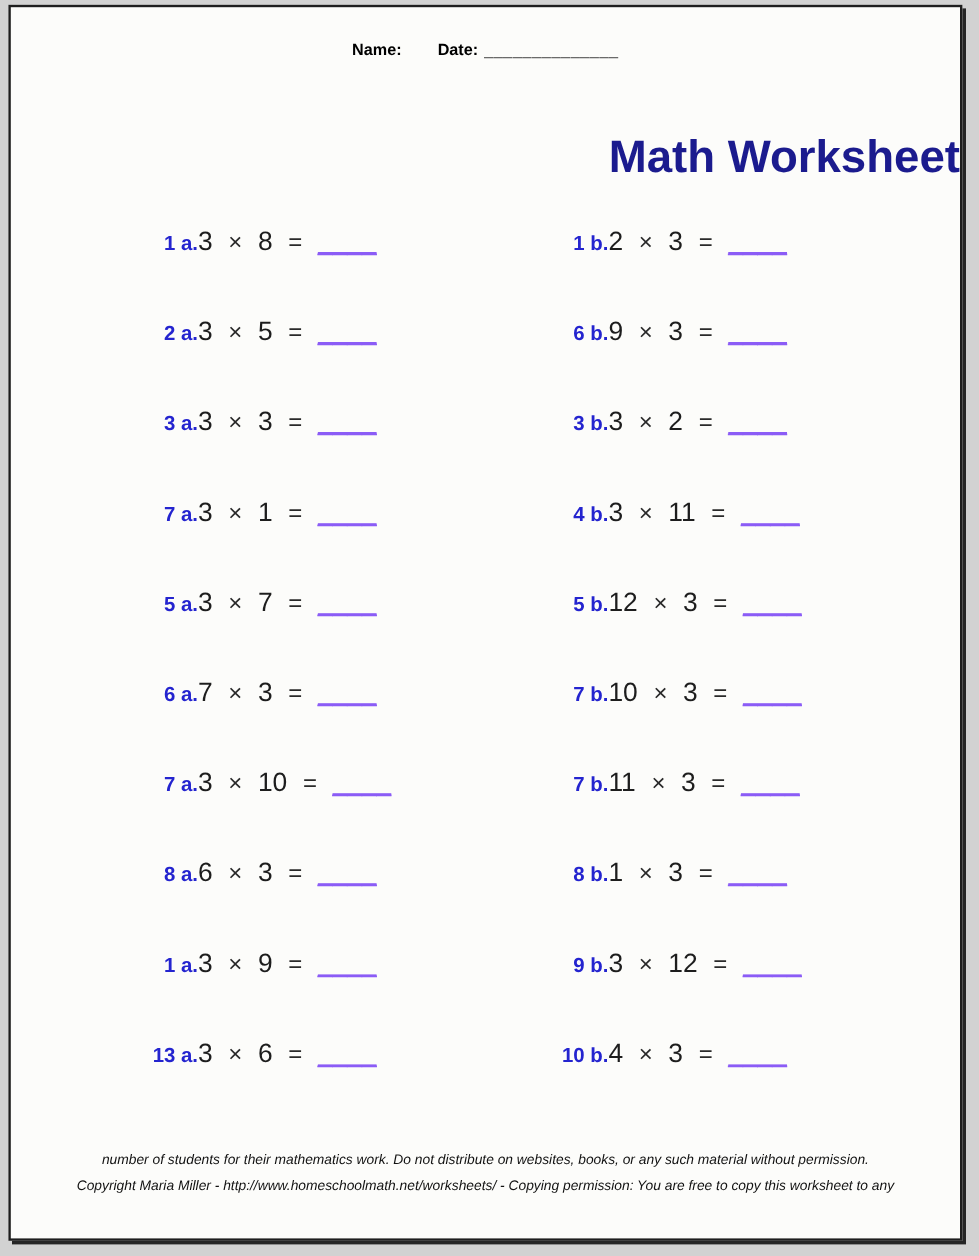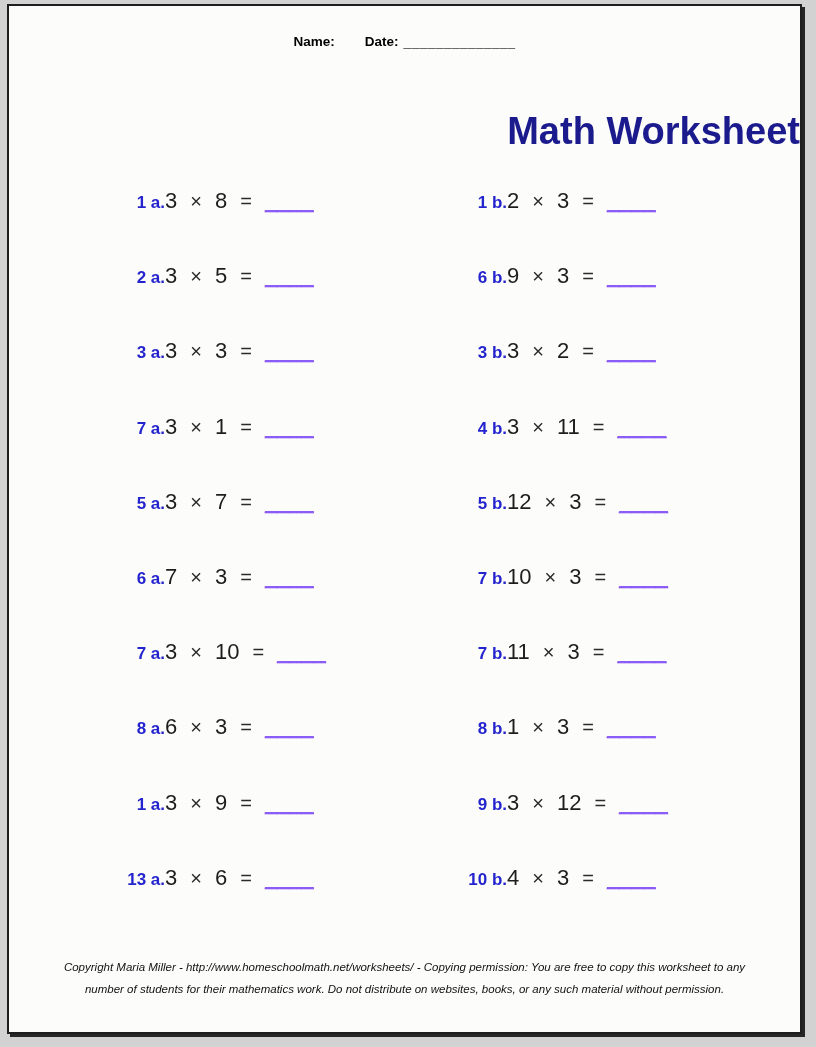--- a/index.html
+++ b/index.html
@@ -337,17 +337,17 @@
         <span class="op times-b">×</span>
         <span class="f2-b">3</span>
         <span class="op equals-b">=</span>
         <span class="blank blank-b">____</span>
       </span>
     </div>
   </div>
 </div>
 
   <div class="footer">
+    <div>number of students for their mathematics work. Do not distribute on websites, books, or any such material without permission.</div>
     <div>Copyright Maria Miller - http://www.homeschoolmath.net/worksheets/ - Copying permission: You are free to copy this worksheet to any</div>
-    <div>number of students for their mathematics work. Do not distribute on websites, books, or any such material without permission.</div>
   </div>
 
 </div>
 
 </body></html>

